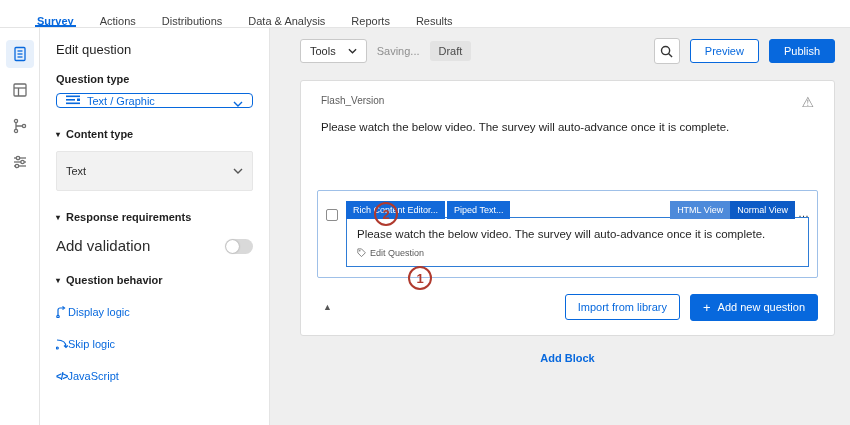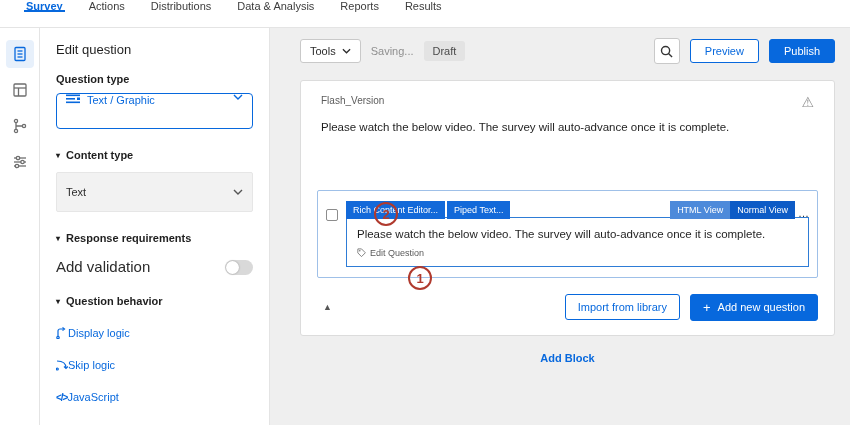--- a/index.html
+++ b/index.html
@@ -1,51 +1,51 @@
 <!DOCTYPE html>
 <html><head>
 <meta charset="utf-8">
 <style>
   * { margin:0; padding:0; box-sizing:border-box; }
   body { font-family:"Liberation Sans", sans-serif; background:#fff; }
   .app { position:relative; width:850px; height:425px; overflow:hidden; background:#fff; }
 
   
-  .topnav { height:28px; display:flex; align-items:flex-start; border-bottom:1px solid #e4e4e4; background:#fff; padding-left:13px; }
+  .topnav { height:28px; display:flex; align-items:flex-end; border-bottom:1px solid #e4e4e4; background:#fff; padding-left:24px; }
   .topnav-item { display:flex; align-items:center; padding:0 13px; font-size:11px; color:#3d3d3d; cursor:pointer; position:relative; }
   .topnav-item.active { color:#0768dd; font-weight:bold; }
   .topnav-item.active::after { content:""; position:absolute; left:11px; right:11px; bottom:0; height:2px; background:#0768dd; }
 
   .body { display:flex; height:397px; }
 
   
   .rail { width:40px; border-right:1px solid #e4e4e4; padding-top:12px; display:flex; flex-direction:column; align-items:center; gap:8px; background:#fff; }
   .rail-btn { width:28px; height:28px; display:flex; align-items:center; justify-content:center; color:#6e6e6e; border-radius:4px; cursor:pointer; }
   .rail-btn.active { background:#e7f0fb; color:#0768dd; }
 
   
   .panel { width:230px; border-right:1px solid #e4e4e4; padding:14px 16px; background:#fff; }
   .panel-title { font-size:13px; color:#1f1f1f; font-weight:normal; margin-bottom:16px; }
   .field-label { font-size:11px; font-weight:bold; color:#1f1f1f; margin-bottom:8px; }
-  .qtype-select { display:flex; align-items:flex-start; gap:7px; border:1px solid #0768dd; border-radius:4px; height:36px; padding:0 9px; color:#0768dd; font-size:11px; cursor:pointer; background:#fff; }
+  .qtype-select { display:flex; align-items:flex-end; gap:7px; border:1px solid #0768dd; border-radius:4px; height:15px; padding:0 9px; color:#0768dd; font-size:11px; cursor:pointer; background:#fff; }
   .qtype-select .chev { margin-left:auto; display:flex; }
   .section-hdr { margin-top:20px; font-size:11px; font-weight:bold; color:#1f1f1f; display:flex; gap:6px; align-items:center; cursor:pointer; }
   .section-hdr .caret { font-size:8px; color:#1f1f1f; }
   .gray-select { margin-top:11px; background:#f2f2f2; border:1px solid #e6e6e6; height:40px; display:flex; align-items:center; padding:0 9px; font-size:11px; color:#2c2c2c; border-radius:2px; cursor:pointer; }
   .gray-select .chev { margin-left:auto; display:flex; color:#555; }
   .validation-row { margin-top:14px; display:flex; align-items:flex-end; justify-content:space-between; font-size:15px; color:#2c2c2c; }
   .toggle { width:28px; height:15px; background:#d9d9d9; border-radius:8px; position:relative; cursor:pointer; }
   .toggle .knob { position:absolute; left:1px; top:1px; width:13px; height:13px; background:#fff; border-radius:50%; box-shadow:0 0 2px rgba(0,0,0,.35); }
   .behavior-link { margin-top:20px; display:flex; gap:0; align-items:center; color:#0768dd; font-size:11px; cursor:pointer; }
   .behavior-link .code { font-size:10px; font-weight:bold; letter-spacing:-1px; }
 
   
   .main { flex:1; background:#efefef; display:flex; flex-direction:column; }
   .toolbar { display:flex; align-items:center; gap:10px; padding:10px 15px 8px 30px; }
-  .tools-btn { background:#fff; border:1px solid #c9c9c9; border-radius:3px; padding:5px 9px; display:flex; gap:6px; align-items:center; color:#2c2c2c; font-size:11px; cursor:pointer; }
+  .tools-btn { background:#fff; border:1px solid #c9c9c9; border-radius:3px; padding:5px 9px; display:flex; gap:12px; align-items:center; color:#2c2c2c; font-size:11px; cursor:pointer; }
   .saving { font-size:11px; color:#8f8f8f; }
   .draft { font-size:11px; color:#4a4a4a; background:#e3e3e3; padding:4px 9px; border-radius:3px; cursor:pointer; }
   .spacer { flex:1; }
   .search-btn { width:26px; height:26px; background:#fff; border:1px solid #c9c9c9; border-radius:3px; display:flex; align-items:center; justify-content:center; cursor:pointer; }
   .preview-btn { background:#fff; border:1px solid #0768dd; color:#0768dd; padding:5px 14px; font-size:11px; border-radius:3px; cursor:pointer;text-align:center; }
   .publish-btn { background:#0768dd; border:1px solid #0768dd; color:#fff; padding:5px 14px; font-size:11px; border-radius:3px; cursor:pointer; }
 
   .canvas { flex:1; padding:8px 15px 0 30px; }
   .card { background:#fff; border:1px solid #dcdcdc; border-radius:3px; padding:12px 16px 14px; }
 

